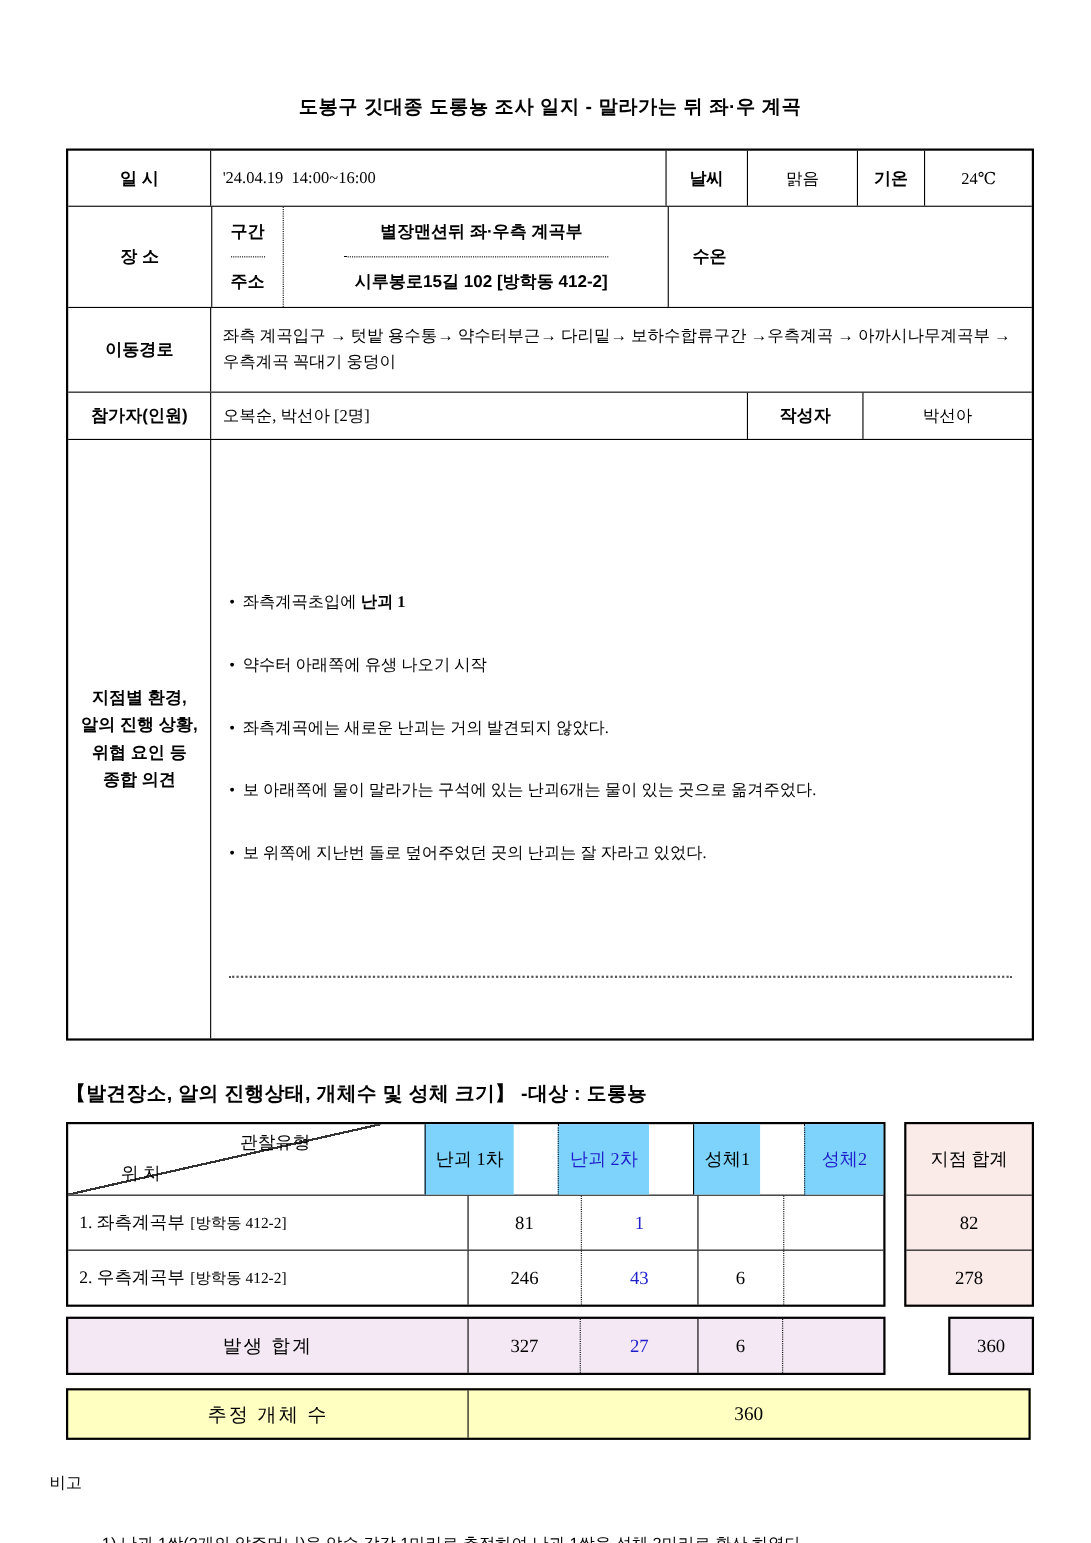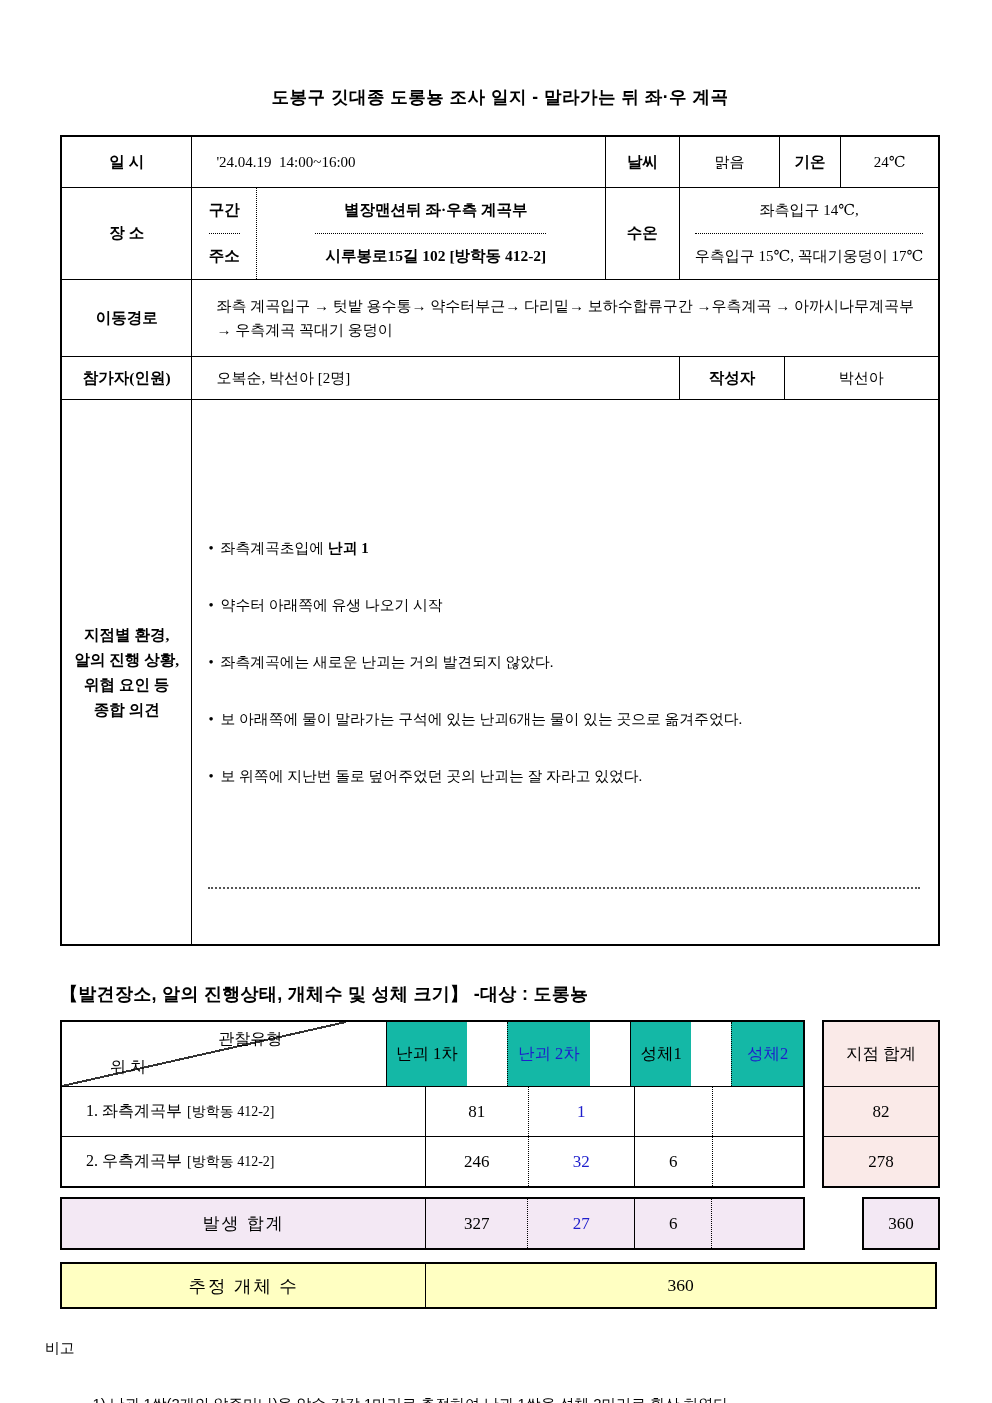--- a/index.html
+++ b/index.html
@@ -10,22 +10,22 @@
   .doc-title { padding-top:85px; text-align:center; font-family:"Liberation Sans","DejaVu Sans",sans-serif;
                font-weight:bold; font-size:17.5px; letter-spacing:0.5px; }
 
   
   .t1 { margin-top:26px; border:2px solid #000; width:880px; }
   .row { display:flex; border-top:1.5px solid #000; }
   .row:first-child { border-top:none; }
   .cell { border-left:1px solid #000; display:flex; align-items:center; justify-content:center;
           text-align:center; font-size:15px; white-space:pre-wrap; }
   .cell:first-child { border-left:none; }
-  .lab { font-family:Liberation Serif, serif; font-weight:bold; font-size:15.5px; }
-  .left { justify-content:flex-start; text-align:left; padding-left:24px; }
+  .lab { font-family:Liberation Sans, sans-serif; font-weight:bold; font-size:15.5px; }
+  .left { justify-content:flex-start; text-align:left; padding-left:10px; }
   .dotl { border-left:1px dotted #000; }
 
   .rowA { height:50px; }
   .rowB { height:92px; }
   .rowC { height:77px; }
   .rowD { height:43px; }
   .rowE { height:545px; }
 
   .w130{width:130px;} .w415{width:415px;} .w75{width:75px;} .w100{width:100px;}
   .w62{width:62px;} .w98{width:98px;} .w65{width:65px;} .w350{width:350px;}
@@ -44,21 +44,21 @@
   .dotted-hr { border-top:2px dotted #555; height:0; }
   .hr1 { margin-top:14px; }
 
   
   .sec-title { margin-top:36px; font-family:"Liberation Sans","DejaVu Sans",sans-serif;
                font-weight:bold; font-size:18px; letter-spacing:0.3px; }
   .t2wrap { margin-top:14px; display:flex; }
   .t2 { width:745px; border:2px solid #000; }
   .t2 .row { border-top:1.5px solid #000; }
   .t2 .row:first-child { border-top:none;gap:40px; }
-  .hdr { background:#14b8a6; }
+  .hdr { background:#7dd3fc; }
   .t2h { height:64px; }
   .t2r { height:50px; }
   .wloc{width:365px;} .wc1{width:103px;} .wc2{width:107px;} .wc3{width:78px;} .wc4{width:92px;}
   .corner { position:relative; background:
       linear-gradient(to bottom right, transparent calc(50% - 1px), #333 calc(50% - 1px), #333 calc(50% + 1px), transparent calc(50% + 1px));
       display:block; }
   .corner .top-right { position:absolute; top:7px; right:64px; font-size:16px; }
   .corner .bot-left { position:absolute; bottom:8px; left:48px; font-size:16px; }
   .colhead { font-size:16.5px; }
   .blue { color:#1E1ECC; }
@@ -109,24 +109,20 @@
         <div class="cell lab w130">장 소</div>
         <div class="cell w65 vstack substack" style="padding:0;">
           <div style="justify-content:center;" class="lab">구간</div>
           <div style="justify-content:center;" class="lab sub-divide">주소</div>
         </div>
         <div class="cell dotl w350 vstack substack" style="padding:0;">
           <div class="lab" style="padding-left:10px;">별장맨션뒤 좌·우측 계곡부</div>
           <div class="lab sub-divide" style="padding-left:10px;">시루봉로15길 102 [방학동 412-2]</div>
         </div>
         <div class="cell lab w75">수온</div>
-        <div class="cell w260 vstack substack" style="padding:0;">
-          <div style="justify-content:center;">좌측입구 14℃,</div>
-          <div style="justify-content:center;" class="sub-divide">우측입구 15℃, 꼭대기웅덩이 17℃</div>
-        </div>
       </div>
 
       <div class="row rowC">
         <div class="cell lab w130">이동경로</div>
         <div class="cell left w750" style="padding-right:8px; text-align:left; line-height:24px;">좌측 계곡입구 → 텃밭 용수통→ 약수터부근→ 다리밑→ 보하수합류구간 →우측계곡 → 아까시나무계곡부 → 우측계곡 꼭대기 웅덩이</div>
       </div>
 
       <div class="row rowD">
         <div class="cell lab w130">참가자(인원)</div>
         <div class="cell left w490">오복순, 박선아 [2명]</div>
@@ -189,21 +185,21 @@
           <div class="cell num wc3"></div>
           <div class="cell num dotl wc4"></div>
         </div>
 
         <div class="row t2r">
           <div class="cell left loccell wloc">
             <span>2. 우측계곡부</span>
             <span class="locsub">[방학동 412-2]</span>
           </div>
           <div class="cell num wc1">246</div>
-          <div class="cell num blue dotl wc2">32</div>
+          <div class="cell num blue dotl wc2">43</div>
           <div class="cell num wc3">6</div>
           <div class="cell num dotl wc4"></div>
         </div>
 
       </div>
 
       <div class="totcol">
         <div class="tot-h">지점 합계</div>
         <div class="tot-r">82</div>
         <div class="tot-r">278</div>

